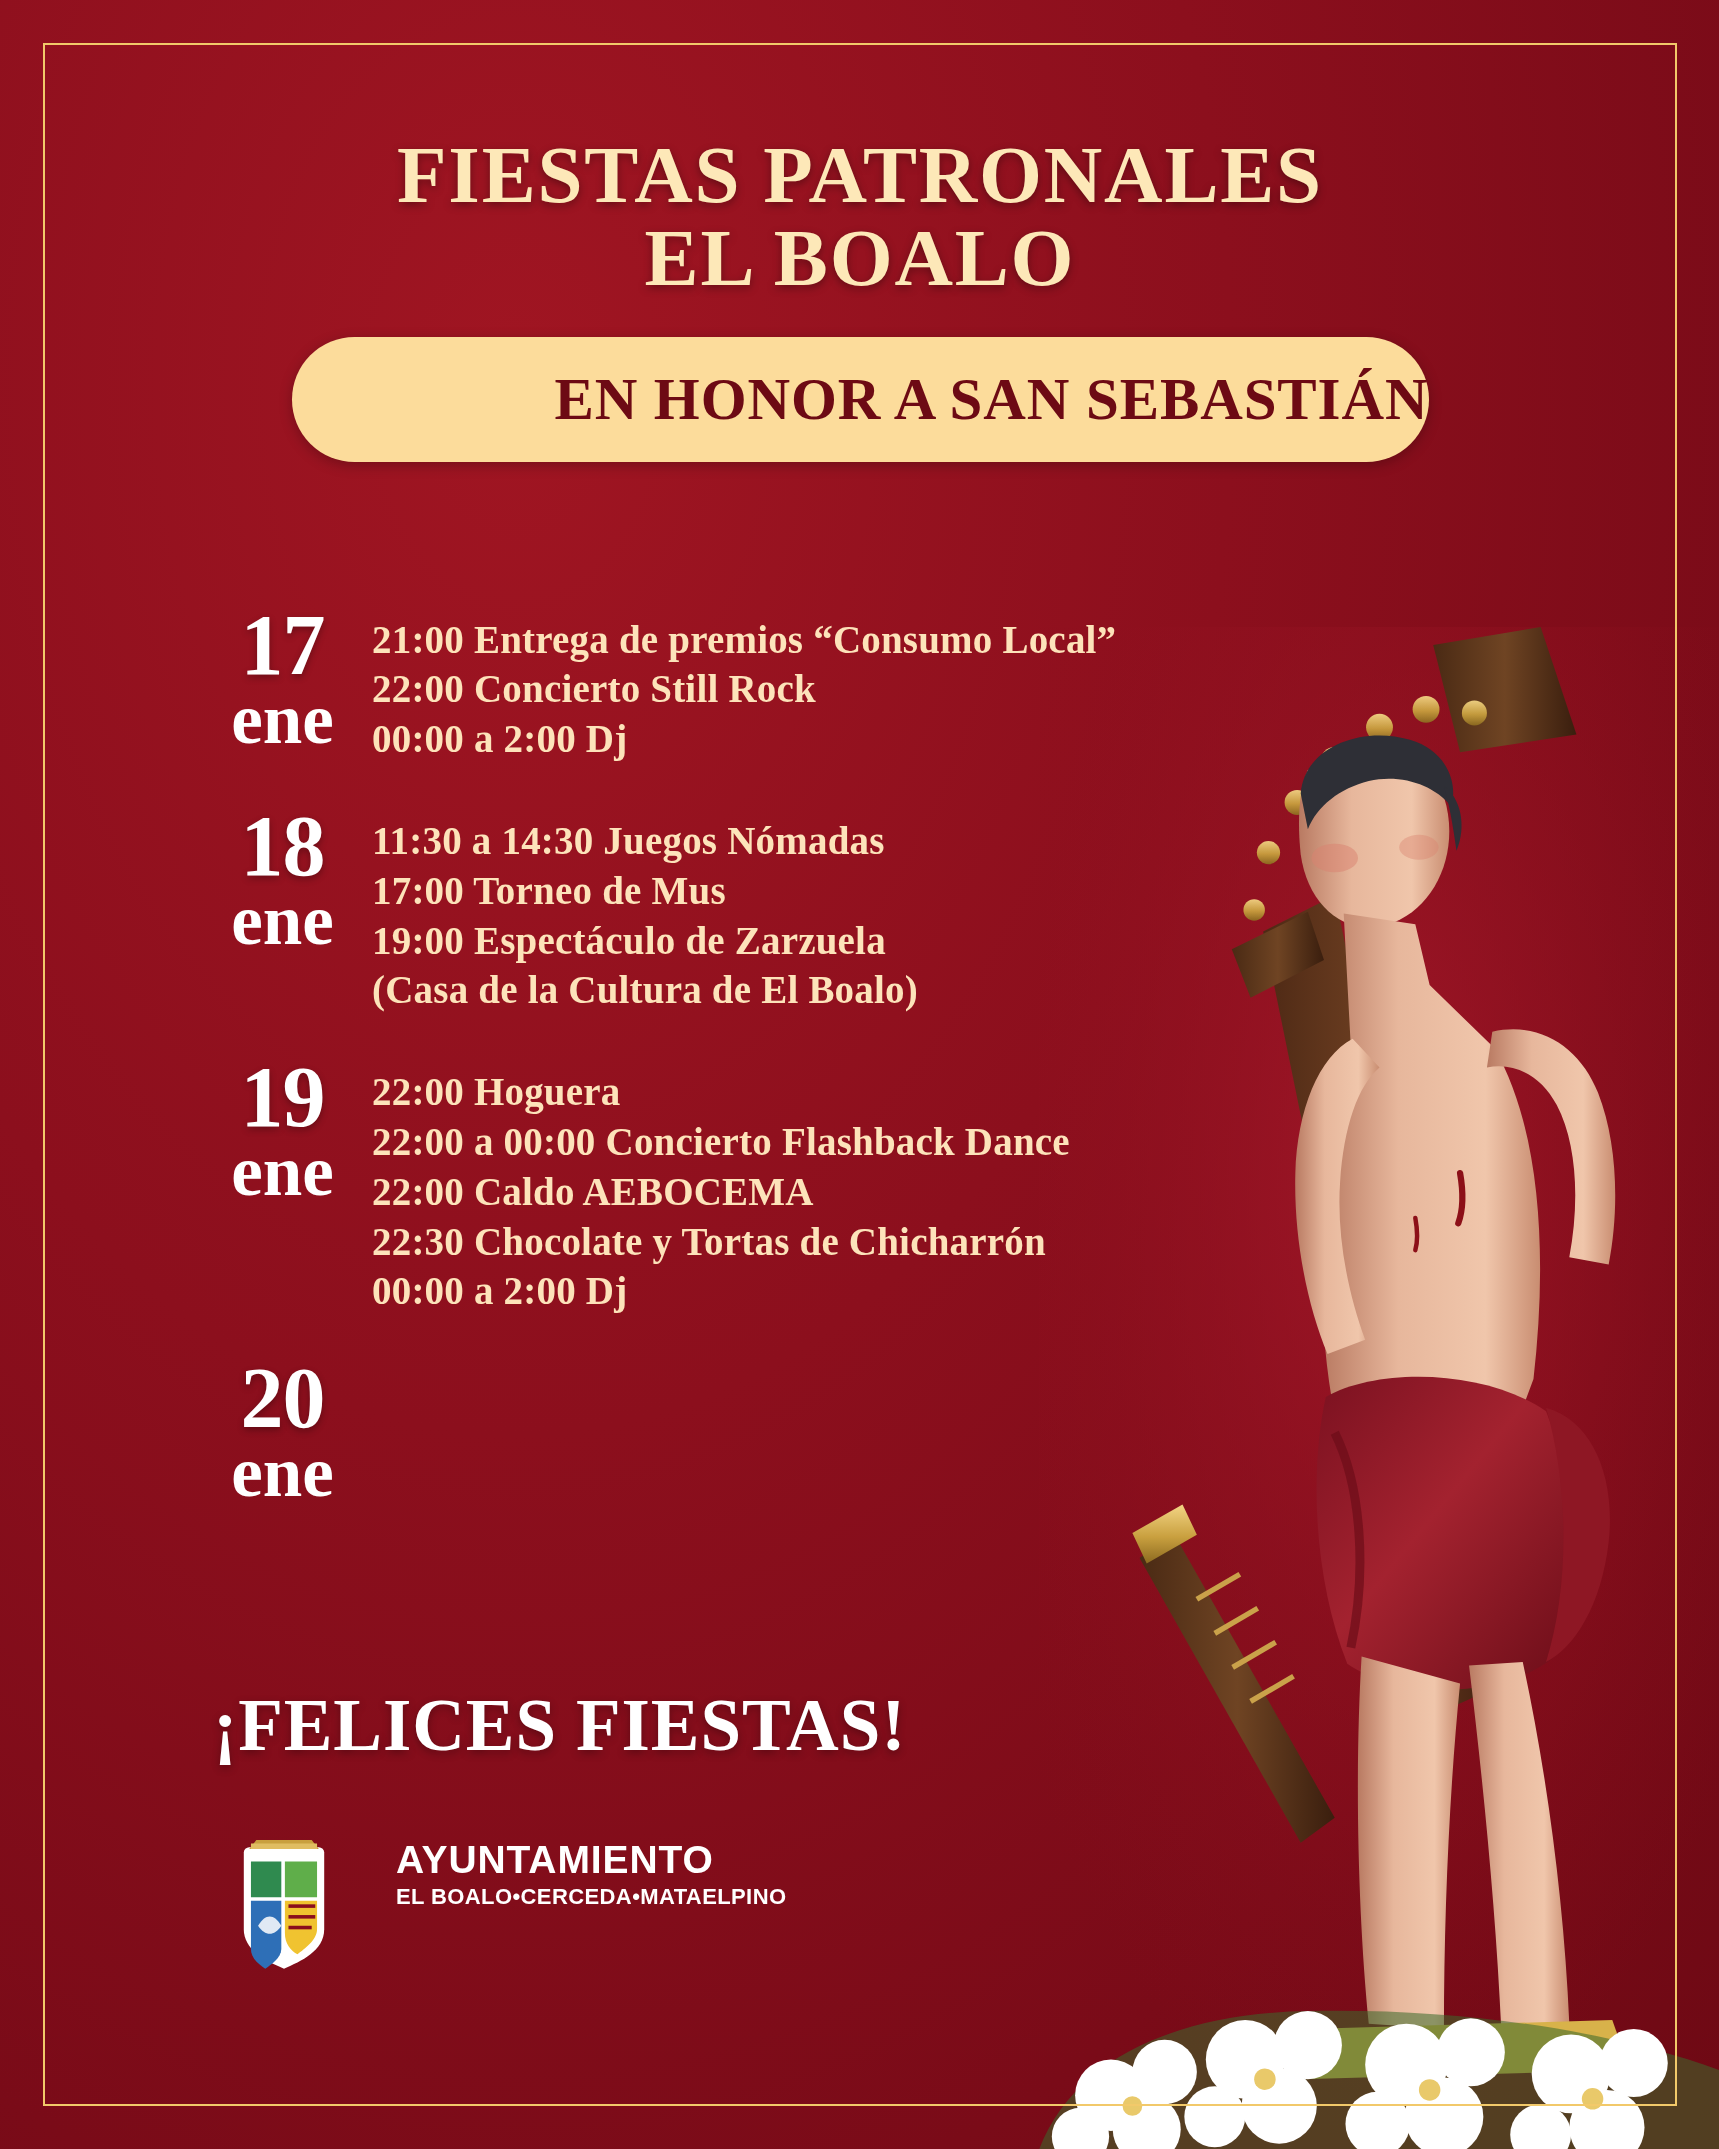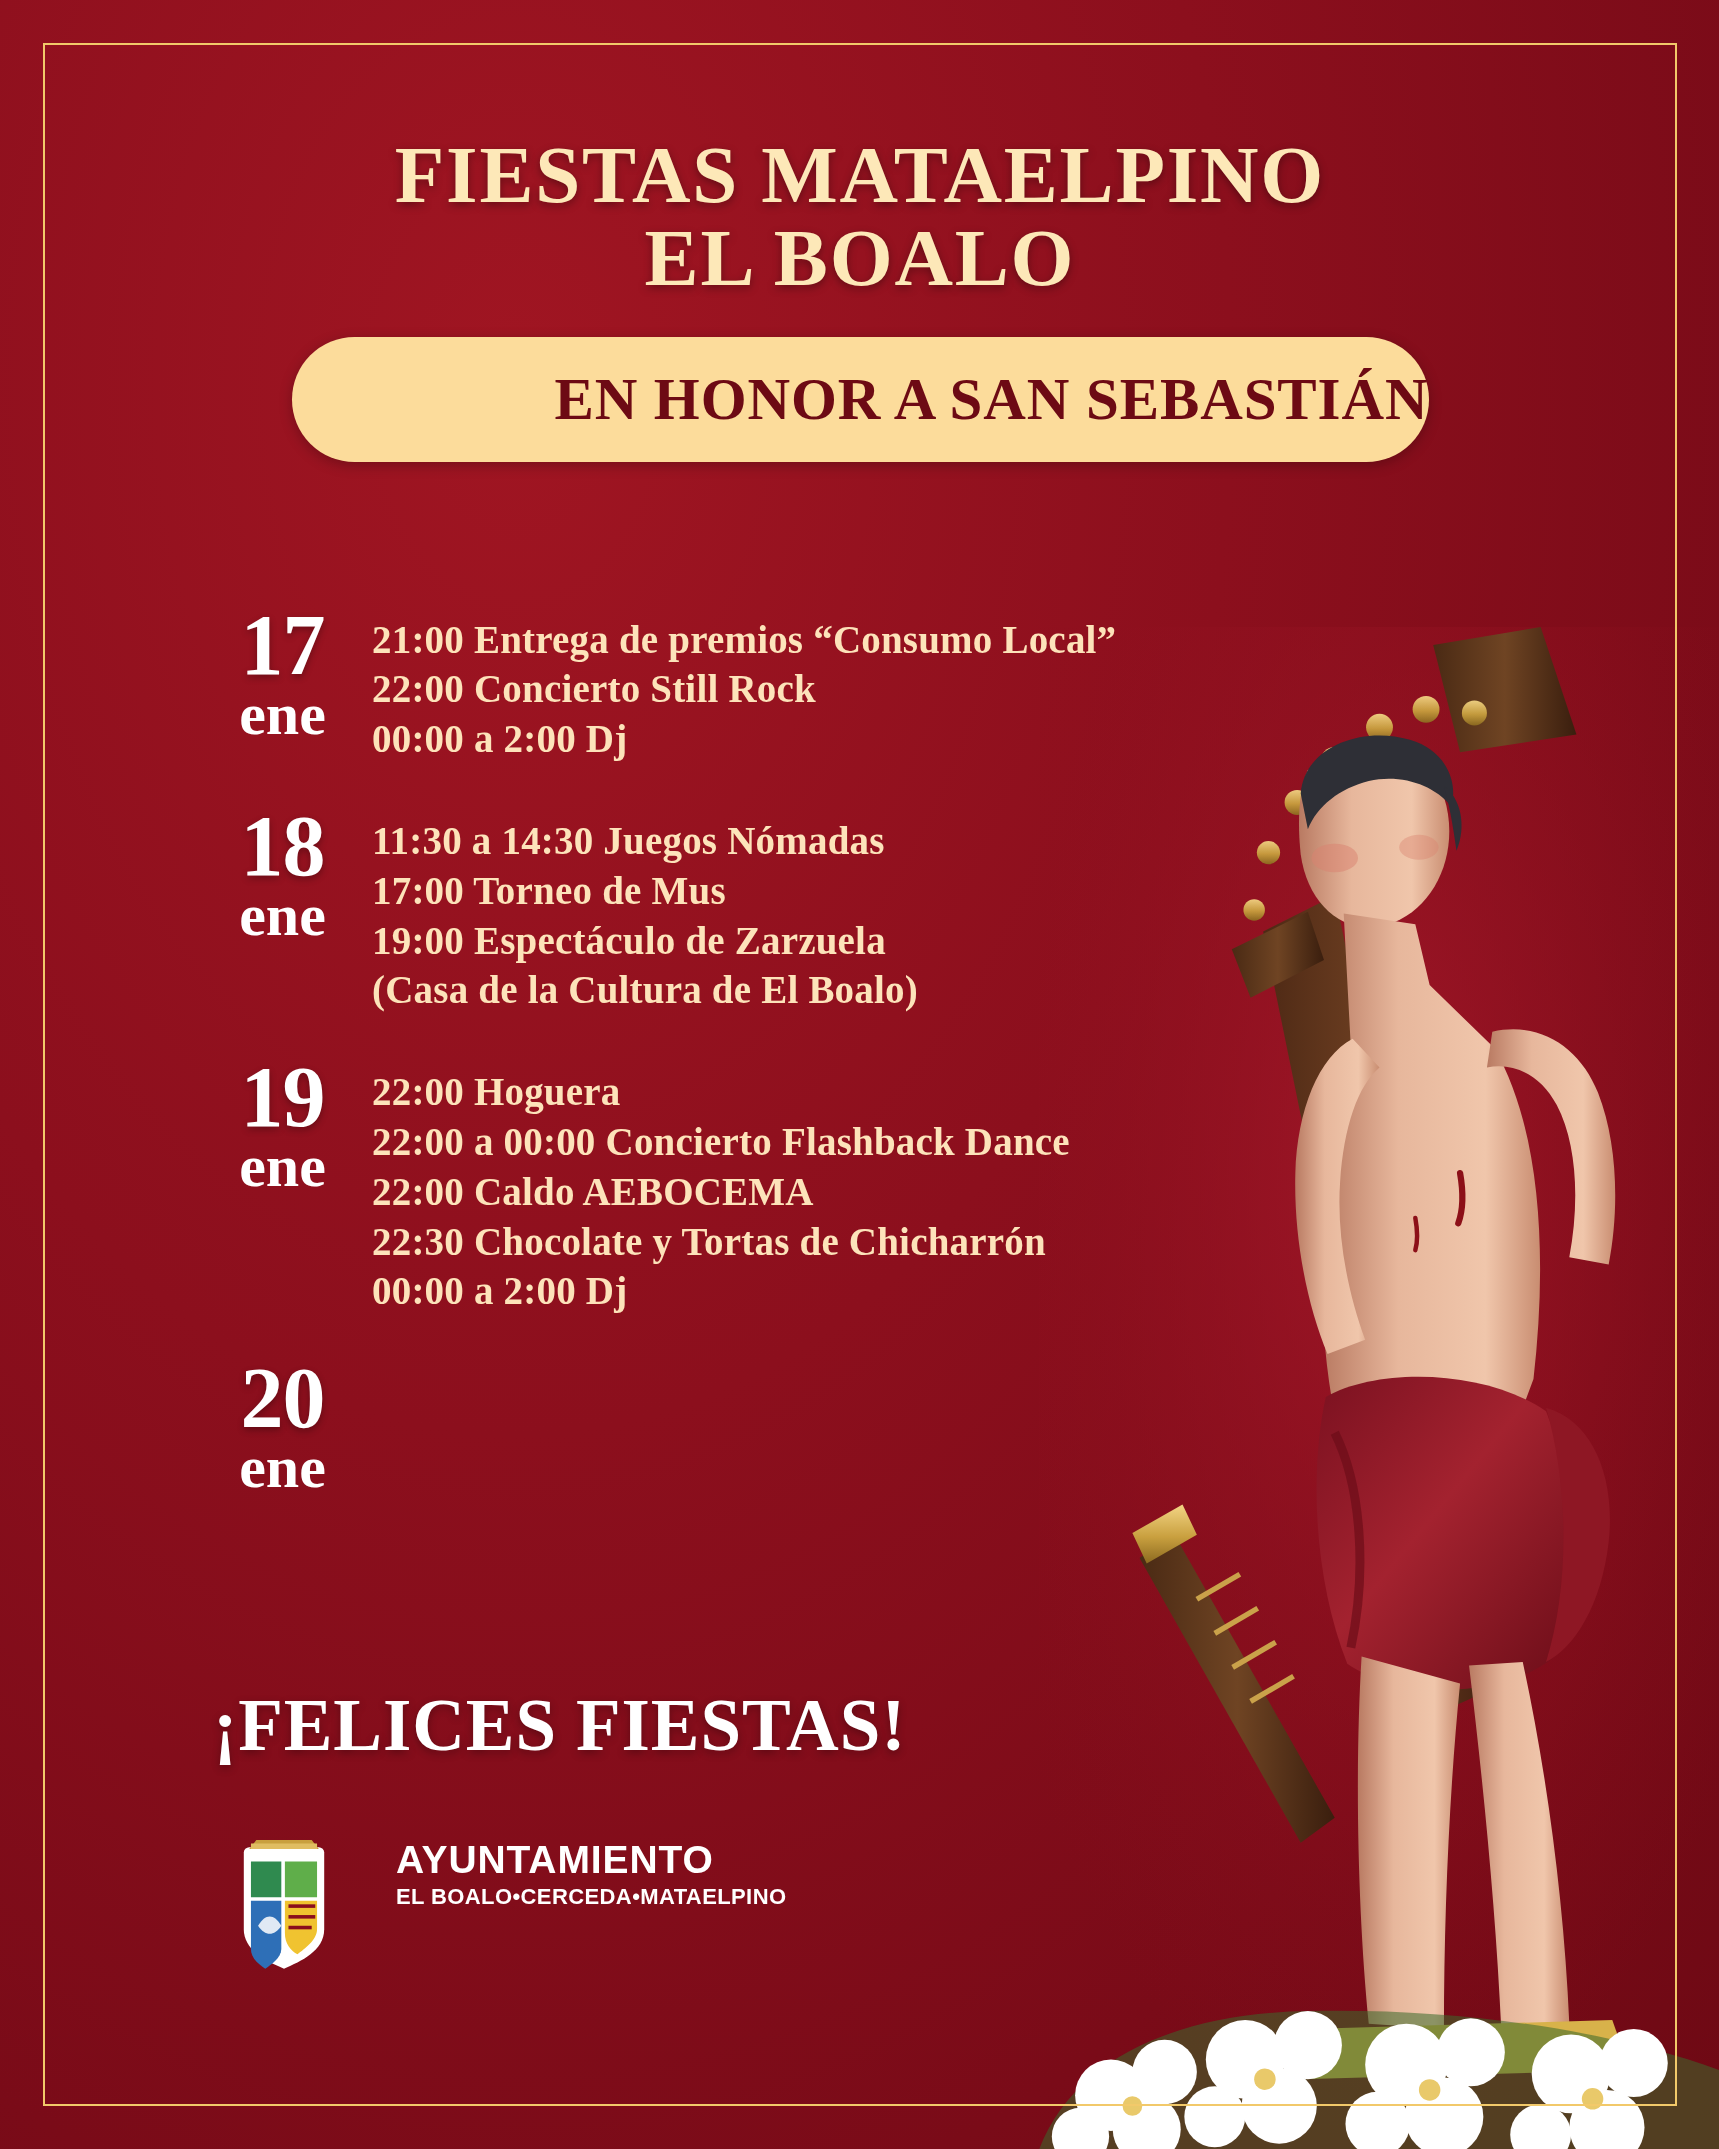--- a/index.html
+++ b/index.html
@@ -108,21 +108,21 @@
   }
   .day-num {
     display: block;
     font-size: 86px;
     font-weight: bold;
     letter-spacing: -0.9px;
     text-shadow: 0 2.7px 7.2px rgba(0,0,0,.3);
   }
   .day-mon {
     display: block;
-    font-size: 60px;
+    font-size: 71px;
     font-weight: bold;
     margin-top: 1.8px;
   }
   .events {
     flex: 1;
     padding-top: 12.5px;
   }
   .event-line {
     color: #fde3ba;
     font-size: 39px;
@@ -299,21 +299,21 @@
             <circle cx="252" cy="1622" r="12"></circle>
           <circle cx="436" cy="1634" r="12"></circle>
             <circle cx="618" cy="1644" r="12"></circle>
         </g>
       </g>
     </svg>
   </div>
 
   <div class="header">
     <h1 class="title-main">
-      <span>FIESTAS MATAELPINO</span>
+      <span>FIESTAS PATRONALES</span>
       <span class="line2">EL BOALO</span>
     </h1>
     <div class="honor-pill">
       <span>EN HONOR A SAN SEBASTIÁN</span>
     </div>
   </div>
 
   <div class="schedule">
 
     <div class="day-block">

